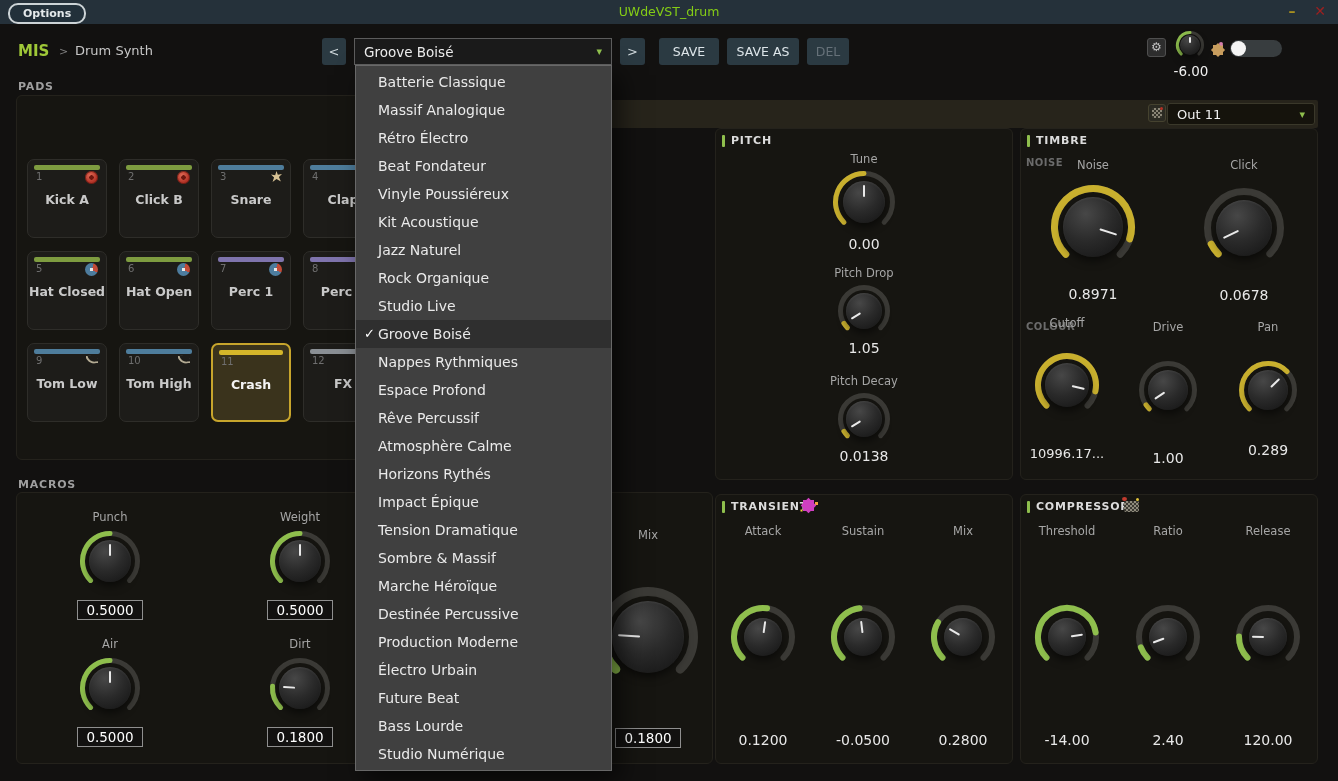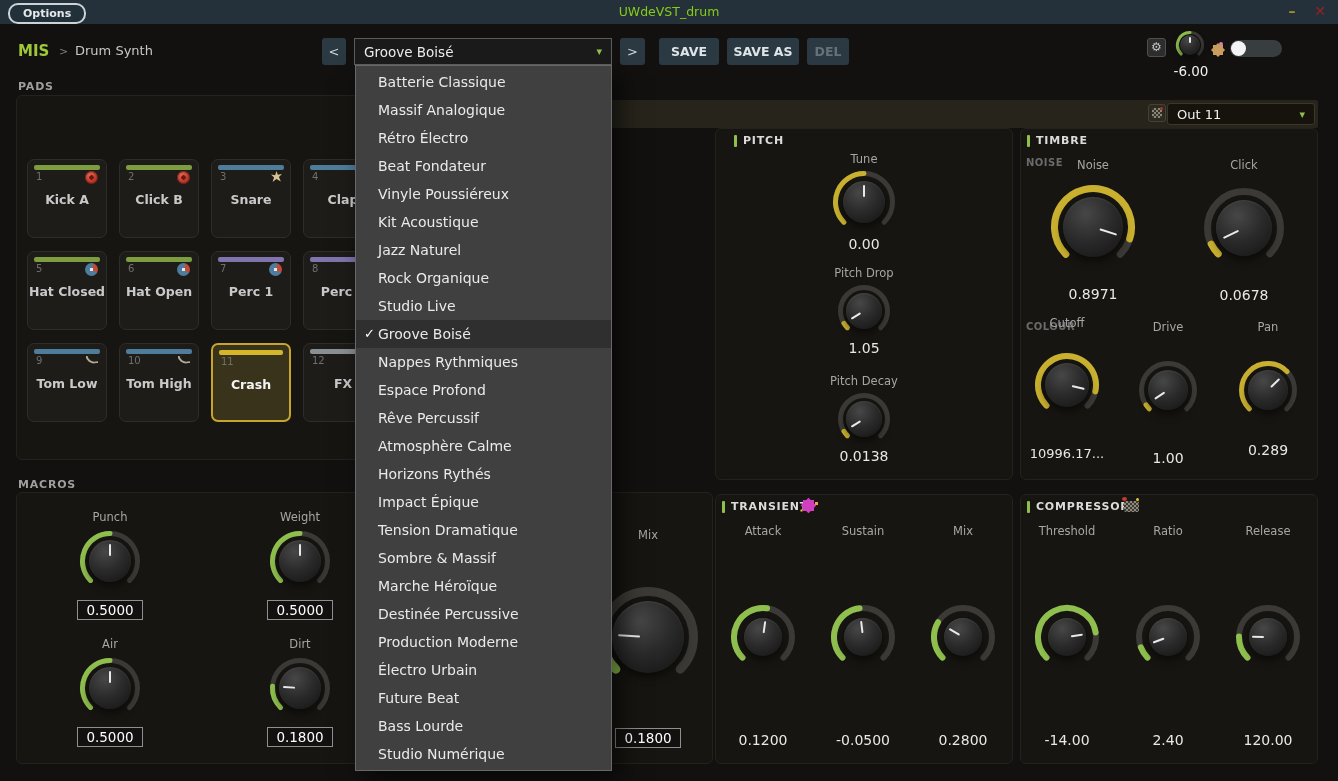--- a/index.html
+++ b/index.html
@@ -15,21 +15,21 @@
     font-size:12.5px;color:#84cc16;}
   .win-min{position:absolute;right:36px;top:0;height:24px;line-height:22px;color:#a8901f;font-weight:bold;font-size:14px;width:20px;text-align:center;}
   .win-close{position:absolute;right:8px;top:0;height:24px;line-height:23px;color:#9c2020;font-weight:bold;font-size:14px;width:20px;text-align:center;}
 
   
   .brand{position:absolute;left:18px;top:42px;font-size:15px;font-weight:bold;color:#9fc838;}
   .crumb-sep{position:absolute;left:59px;top:45px;font-size:11px;color:#7f7f7f;}
   .crumb-prod{position:absolute;left:75px;top:43px;font-size:13px;color:#c7c7c7;}
 
   .tbtn{position:absolute;top:38px;height:27px;background:#2b3a42;border-radius:3px;color:#dde5e9;
-    font-size:12.5px;font-weight:bold;display:flex;align-items:center;justify-content:center;cursor:default;}
+    font-size:12.5px;font-weight:normal;display:flex;align-items:center;justify-content:center;cursor:default;}
   .tbtn.nav{font-weight:normal;font-size:13px;color:#cfd8dc;}
   .tbtn.disabled{color:#667179;}
 
   .preset-select{position:absolute;left:354px;top:38px;width:258px;height:27px;background:#1a1a1a;
     border:1px solid #5c5c5c;box-sizing:border-box;display:flex;align-items:center;padding:0 9px;z-index:51;}
   .preset-select .sel-text{flex:1;font-size:13.5px;color:#ececec;}
   .caret{color:#8fbf4d;font-size:11px;}
 
   .gear-box{position:absolute;left:1147px;top:38px;width:17px;height:17px;background:#2d2d2d;
     border:1px solid #4f4f4f;border-radius:3px;color:#c2c2c2;font-size:12px;line-height:16px;text-align:center;}
@@ -239,21 +239,21 @@
     <div class="pbar" style="background: rgb(212, 182, 42);"></div>
     <div class="pnum">11</div>
     <div class="pname">Crash</div>
   </div>
   <div class="pad" style="left:303px;top:343px;">
     <div class="pbar" style="background: rgb(138, 143, 148);"></div>
     <div class="pnum">12</div>
     <div class="pname">FX</div>
   </div>
 
-  <div class="shead" style="left:722px;top:134px;margin-left:12px;">
+  <div class="shead" style="left:722px;top:134px;">
     <span class="accent"></span>
       <span>PITCH</span>
     </div>
   <div class="shead" style="left:1027px;top:134px;">
     <span class="accent"></span>
       <span>TIMBRE</span>
     </div>
   <div class="shead" style="left:722px;top:500px;">
     <span class="accent"></span>
       <span>TRANSIENT</span>

